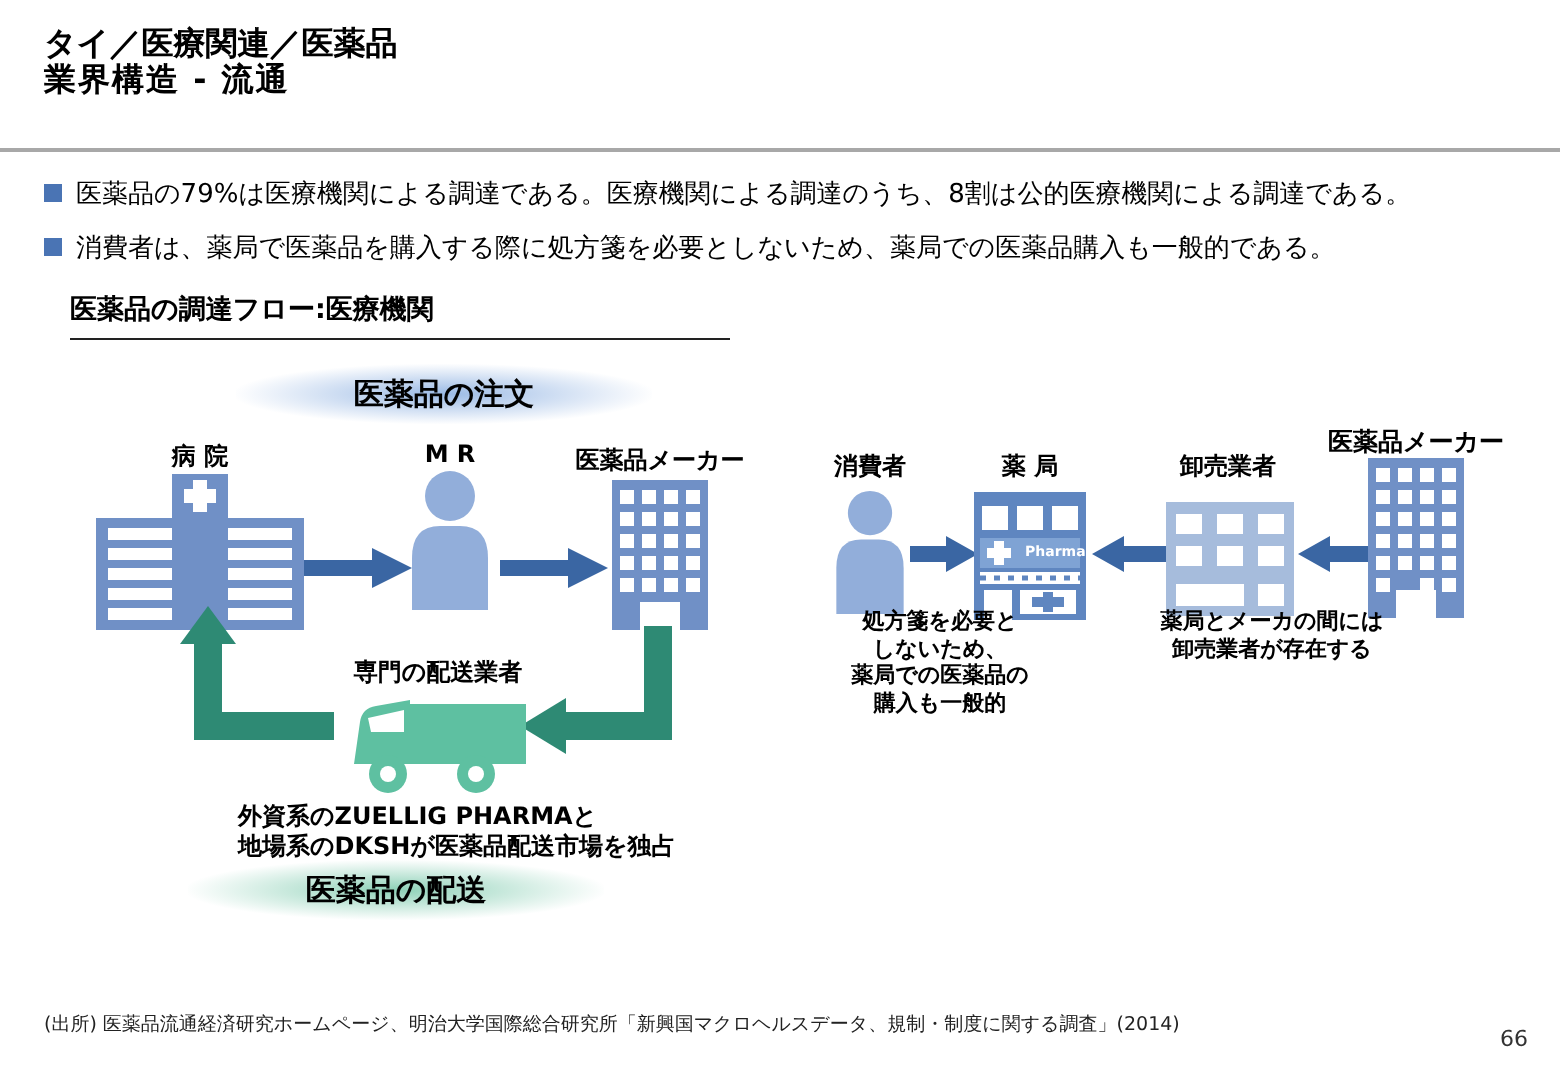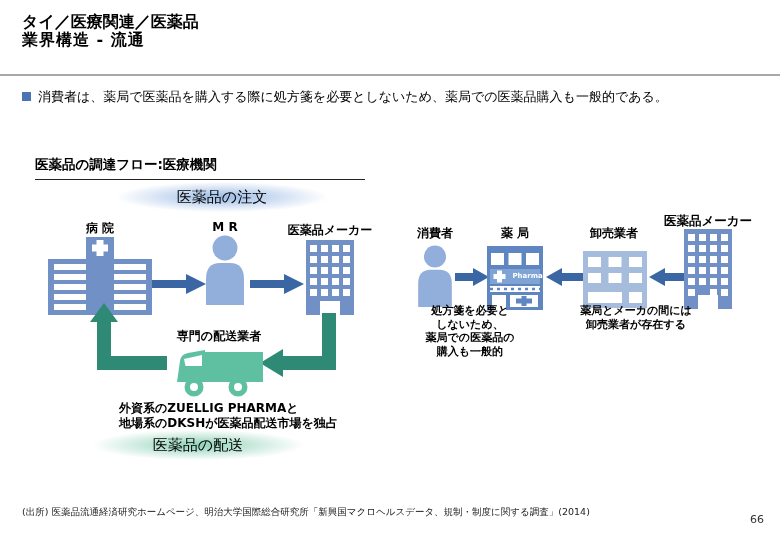--- a/index.html
+++ b/index.html
@@ -15,21 +15,21 @@
   .title-rule { left:0; top:74px; width:780px; height:0; border-top:2px solid #a8a8a8; }
 
   .bullets { left:22px; top:88px; width:746px; list-style:none; }
   .bullets li { display:flex; align-items:flex-start; margin-bottom:9px; font-size:13px; white-space:nowrap; }
   .bullet-sq { flex:0 0 auto; width:9px; height:9px; background:#4a74b4; margin:4px 7px 0 0; }
 
   .panel-title {
     font-size:13.5px; font-weight:bold; padding-bottom:5px;
     border-bottom:1.5px solid #222; width:330px;
   }
-  .glow { text-align:center; font-weight:normal; font-size:15px; line-height:30px; height:30px; }
+  .glow { text-align:center; font-weight:bold; font-size:15px; line-height:30px; height:30px; }
   .glow-blue  { background:radial-gradient(ellipse at center, rgba(143,178,226,0.9) 0%, rgba(143,178,226,0) 72%); }
   .glow-green { background:radial-gradient(ellipse at center, rgba(122,201,171,0.85) 0%, rgba(122,201,171,0) 72%); }
 
   .node-label { font-size:12px; font-weight:bold; text-align:center; white-space:nowrap; }
   .note { font-weight:bold; text-align:center; white-space:pre-line; }
   .note-sm { font-size:11px; line-height:13.5px; }
   .note-md { font-size:12px; line-height:15px; }
   .note-left { text-align:left; }
 
   .gbar { background:#2e8a74; }
@@ -53,25 +53,29 @@
 
 <div class="slide">
 
   <div class="abs kicker">タイ／医療関連／医薬品</div>
   <div class="abs page-title">業界構造 - 流通</div>
   <div class="abs title-rule"></div>
 
   <ul class="abs bullets">
     <li>
       <span class="bullet-sq"></span>
+      <span>医薬品の79%は医療機関による調達である。医療機関による調達のうち、8割は公的医療機関による調達である。</span>
+    </li>
+    <li>
+      <span class="bullet-sq"></span>
       <span>消費者は、薬局で医薬品を購入する際に処方箋を必要としないため、薬局での医薬品購入も一般的である。</span>
     </li>
   </ul>
 
-  <div class="abs panel-title" style="left:35px; top:156px;">医薬品の調達フロー:医療機関</div>
+  <div class="abs panel-title" style="left:35px; top:146px;">医薬品の調達フロー:医療機関</div>
 
   <div class="abs glow glow-blue" style="left:118px; top:182px; width:208px;">医薬品の注文</div>
 
   <div class="abs node-label" style="left:48px; top:220px; width:104px;">病 院</div>
   <div class="abs" style="left:48px; top:237px;">
     <svg width="104" height="78" viewBox="0 0 104 78">
       <rect x="38" y="0" width="28" height="26" fill="#7090c6"></rect>
       <rect x="48.5" y="3" width="7" height="16" fill="#ffffff"></rect>
       <rect x="44" y="7.5" width="16" height="7" fill="#ffffff"></rect>
       <rect x="0" y="22" width="104" height="56" fill="#7090c6"></rect>

